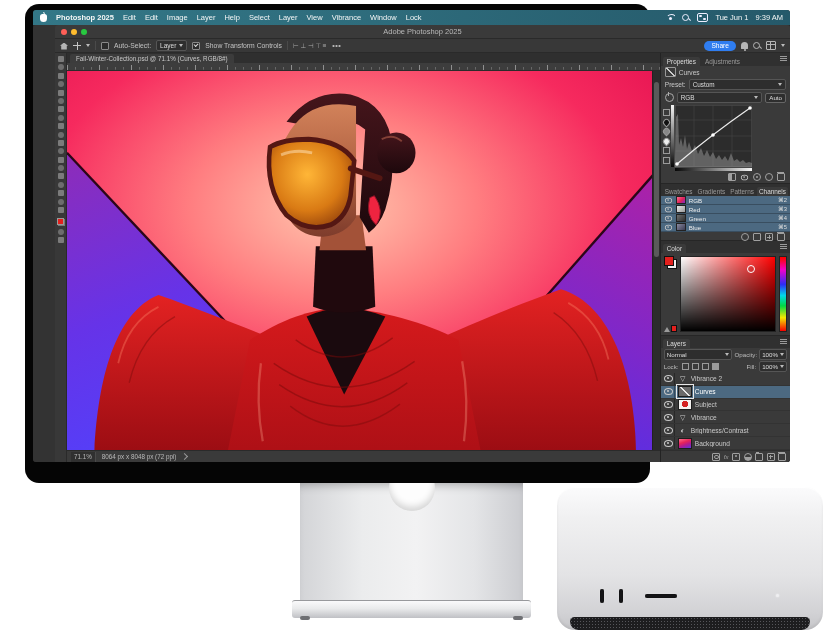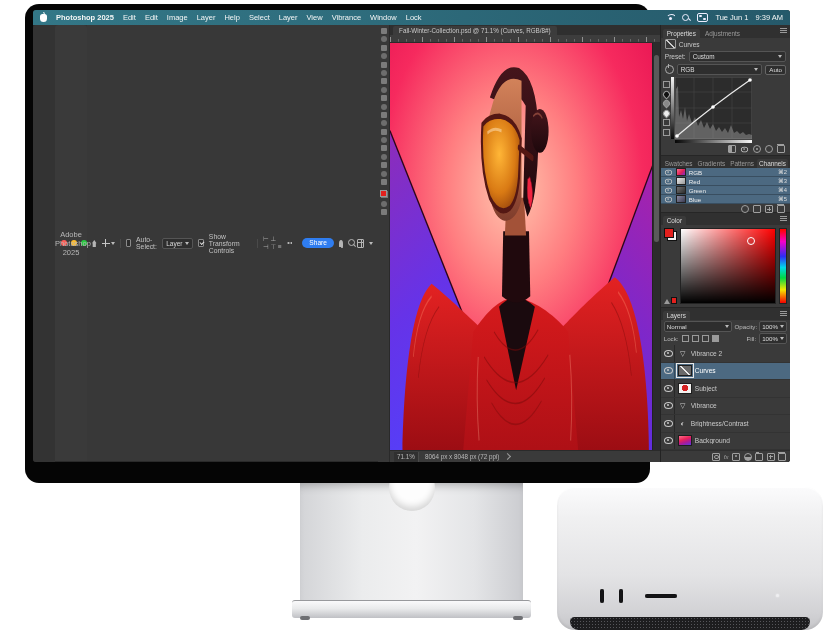--- a/index.html
+++ b/index.html
@@ -53,21 +53,21 @@
   .ic-wifi::before{content:"";position:absolute;left:0;top:0;width:9px;height:9px;border-radius:50%;
          border:1px solid #eef;border-color:#eef transparent transparent transparent;}
   .ic-wifi::after{content:"";position:absolute;left:3px;top:3px;width:3px;height:3px;border-radius:50%;background:#eef;}
   .ic-search{width:8px;height:8px;position:relative;}
   .ic-search::before{content:"";position:absolute;left:0;top:0;width:5px;height:5px;border:1px solid #eef;border-radius:50%;}
   .ic-search::after{content:"";position:absolute;left:5.5px;top:5.5px;width:3px;height:1.2px;background:#eef;transform:rotate(45deg);}
   .ic-cc{width:9px;height:7px;border:1px solid #eef;border-radius:2px;position:relative;}
   .ic-cc::before{content:"";position:absolute;left:1px;top:1px;width:3px;height:1.6px;background:#eef;border-radius:1px;}
   .ic-cc::after{content:"";position:absolute;right:1px;bottom:1px;width:3px;height:1.6px;background:#eef;border-radius:1px;}
   
-  .ps{flex:1;display:flex;flex-direction:row;background:#333;border-radius:3px 3px 0 0;min-height:0;padding-left:22px;}
+  .ps{flex:1;display:flex;flex-direction:column;background:#333;border-radius:3px 3px 0 0;min-height:0;padding-left:22px;}
   .titlebar{flex:0 0 13px;background:#3a3a3a;border-bottom:1px solid #2a2a2a;
          display:flex;align-items:center;position:relative;border-radius:3px 3px 0 0;}
   .tl{width:6px;height:6px;border-radius:50%;margin-left:4px;}
   .tl.r{background:#ff5f57;margin-left:6px;} .tl.y{background:#febc2e;} .tl.g{background:#28c840;}
   .title{position:absolute;left:0;right:0;text-align:center;font-size:7.5px;color:#b8b8b8;}
   .optionsbar{flex:0 0 13px;background:#383838;border-bottom:1px solid #2a2a2a;
          display:flex;align-items:center;gap:5px;padding:0 5px;font-size:6.8px;color:#c2c2c2;}
   .ob-sep{width:1px;height:9px;background:#4a4a4a;}
   .ob-select{background:#2e2e2e;border:1px solid #555;border-radius:2px;padding:0 3px;
          display:flex;align-items:center;gap:3px;height:9px;font-size:6.5px;color:#ddd;}

